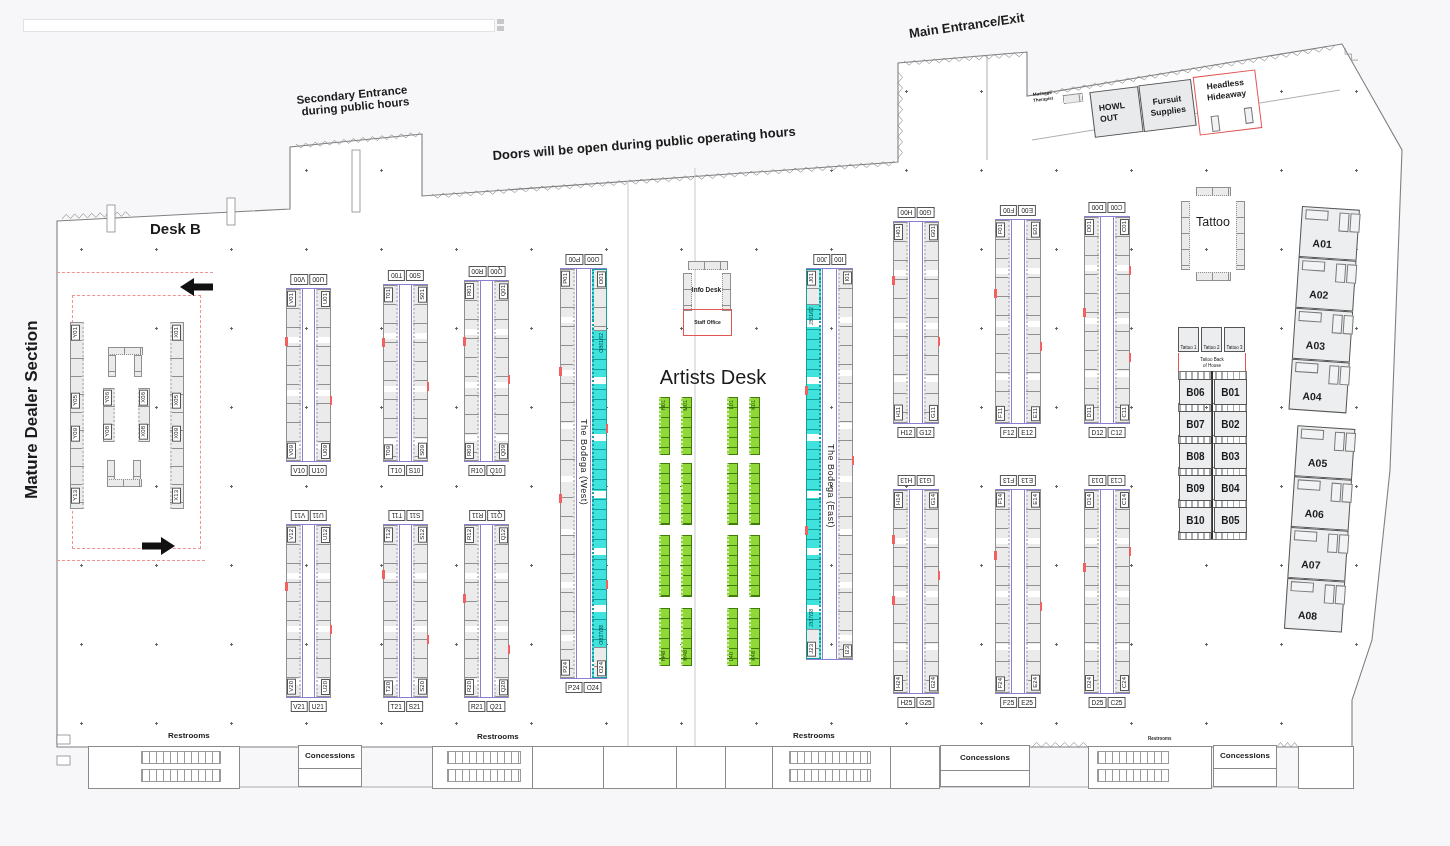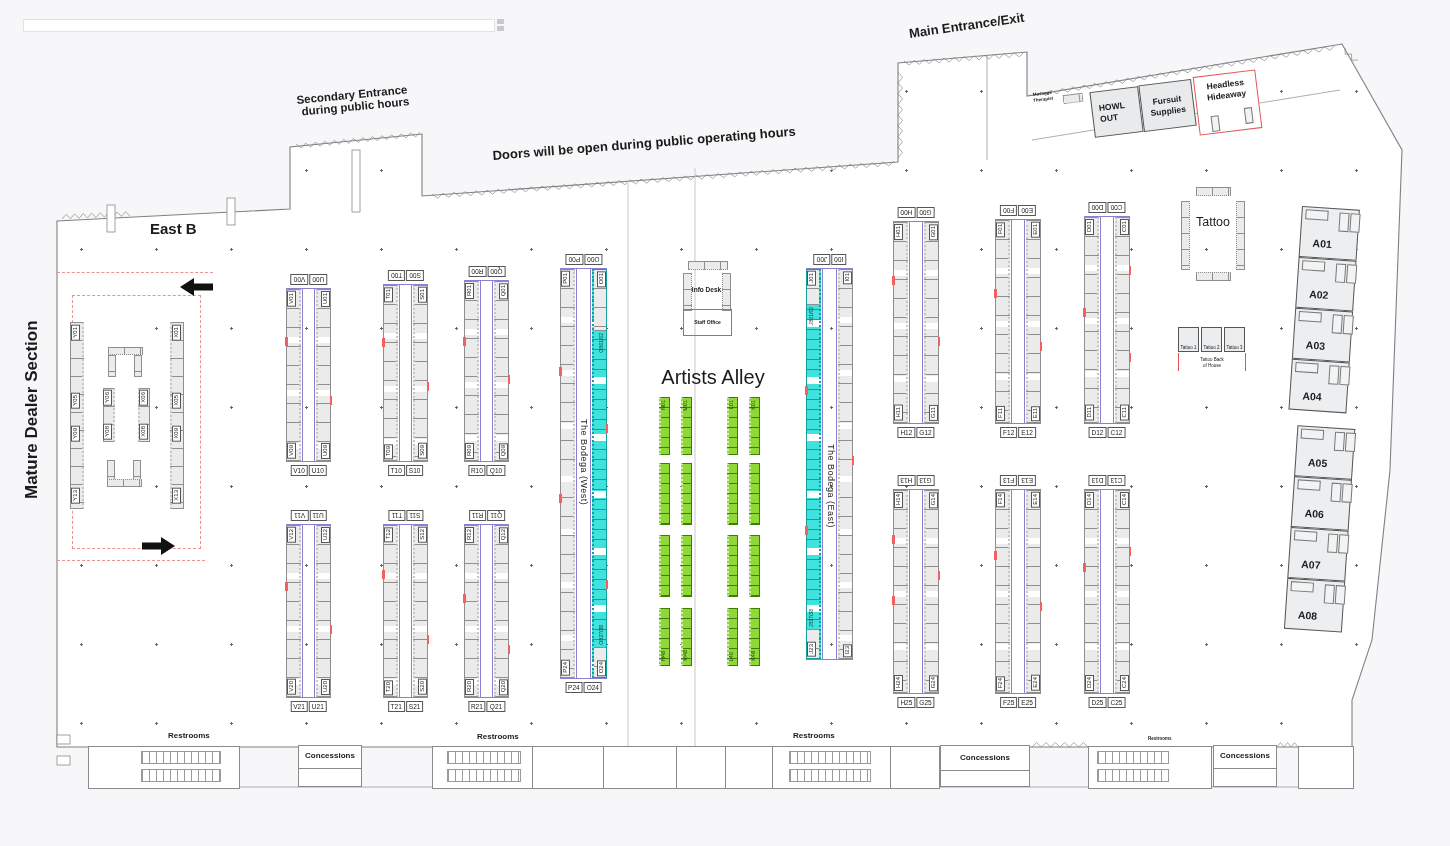--- a/index.html
+++ b/index.html
@@ -87,29 +87,29 @@
     <rect x="227" y="198" width="8" height="27" fill="#fff" stroke="#8a8a8a" stroke-width="0.8"></rect>
     <rect x="352" y="150" width="8" height="62" fill="#fff" stroke="#8a8a8a" stroke-width="0.8"></rect>
     <rect x="57" y="735" width="13" height="9" fill="#fff" stroke="#8a8a8a" stroke-width="0.8"></rect>
     <rect x="57" y="756" width="13" height="9" fill="#fff" stroke="#8a8a8a" stroke-width="0.8"></rect>
   </svg>
 
   <div class="abs" style="left:23px;top:19px;width:470px;height:11px;background:#fff;border:1px solid #e2e2e6;"></div>
   <div class="abs" style="left:497px;top:19px;width:7px;height:5px;background:#c8c8cc;"></div>
   <div class="abs" style="left:497px;top:26px;width:7px;height:5px;background:#c8c8cc;"></div>
 
-  <div class="note" style="left:150px;top:220px;font-size:15px;">East B</div>
+  <div class="note" style="left:150px;top:220px;font-size:15px;">Desk B</div>
   <div class="note" style="left:908px;top:26px;font-size:13px;transform:rotate(-8deg);transform-origin:left top;">Main Entrance/Exit</div>
   <div class="abs" style="left:296px;top:94px;transform:rotate(-5.5deg);transform-origin:left top;">
     <div class="note" style="position:static;font-size:11.5px;">Secondary Entrance</div>
     <div class="note" style="position:static;font-size:11.5px;margin-left:4px;">during public hours</div>
   </div>
   <div class="note" style="left:492px;top:148px;font-size:13px;transform:rotate(-4.6deg);transform-origin:left top;">Doors will be open during public operating hours</div>
   <div class="note" style="left:22px;top:300px;height:220px;width:30px;writing-mode:vertical-rl;transform:rotate(180deg);font-size:17px;text-align:center;">Mature Dealer Section</div>
-  <div class="abs" style="left:648px;top:366px;width:130px;text-align:center;font-size:20px;font-weight:500;">Artists Alley</div>
+  <div class="abs" style="left:648px;top:366px;width:130px;text-align:center;font-size:20px;font-weight:500;">Artists Desk</div>
 
   <div>
     <div class="dashline" style="left:57px;top:272px;width:156px;"></div>
     <div class="dashline" style="left:57px;top:560px;width:148px;"></div>
     <div class="dashred" style="left:72px;top:295px;width:127px;height:252px;"></div>
     <svg class="arrow" style="left:180px;top:278px;" width="34" height="18">
       <polygon points="14,0 14,18 0,9" fill="#111"></polygon>
         <rect x="13" y="5.5" width="20" height="7" fill="#111"></rect>
     </svg>
     <svg class="arrow" style="left:141px;top:537px;" width="34" height="18">
@@ -487,20 +487,39 @@
   <div class="abs" style="left:1178px;top:327px;width:68px;height:44px;">
     <div class="tbooth" style="left:0;top:0;">Tattoo 1</div>
     <div class="tbooth" style="left:23px;top:0;">Tattoo 2</div>
     <div class="tbooth" style="left:46px;top:0;">Tattoo 3</div>
     <div class="abs" style="left:0;top:26px;width:68px;height:18px;border-left:1.5px solid #e25555;border-right:1.5px solid #e25555;text-align:center;font-size:4.5px;line-height:1.4;padding-top:4px;box-sizing:border-box;">
       <div>Tattoo Back</div>
       <div>of House</div>
     </div>
   </div>
 
+  <div class="abs" style="left:1178px;top:371px;width:69px;height:168px;">
+    <div class="hatch" style="top:0;"></div>
+    <div class="hatch" style="top:32px;"></div>
+    <div class="hatch" style="top:64px;"></div>
+    <div class="hatch" style="top:96px;"></div>
+    <div class="hatch" style="top:128px;"></div>
+    <div class="hatch" style="top:160px;"></div>
+    <div class="abs" style="left:33px;top:0;width:2px;height:168px;background:#333;"></div>
+    <div class="bbooth" style="left:1px;top:8px;">B06</div>
+    <div class="bbooth" style="left:36px;top:8px;">B01</div>
+    <div class="bbooth" style="left:1px;top:40px;">B07</div>
+    <div class="bbooth" style="left:36px;top:40px;">B02</div>
+    <div class="bbooth" style="left:1px;top:72px;">B08</div>
+    <div class="bbooth" style="left:36px;top:72px;">B03</div>
+    <div class="bbooth" style="left:1px;top:104px;">B09</div>
+    <div class="bbooth" style="left:36px;top:104px;">B04</div>
+    <div class="bbooth" style="left:1px;top:136px;">B10</div>
+    <div class="bbooth" style="left:36px;top:136px;">B05</div>
+  </div>
 
   <div class="abs" style="left:1302px;top:206px;width:80px;height:428px;transform:rotate(3.8deg);transform-origin:0 0;">
     <div class="ablock" style="top:0;">
       <span class="lbl">A01</span>
       <div class="tiny" style="left:3px;top:2px;width:21px;height:8px;"></div>
         <div class="tiny" style="left:37px;top:3px;width:8px;height:17px;"></div>
         <div class="tiny" style="left:48px;top:3px;width:8px;height:17px;"></div>
     </div>
     <div class="ablock" style="top:51px;">
       <span class="lbl">A02</span>

